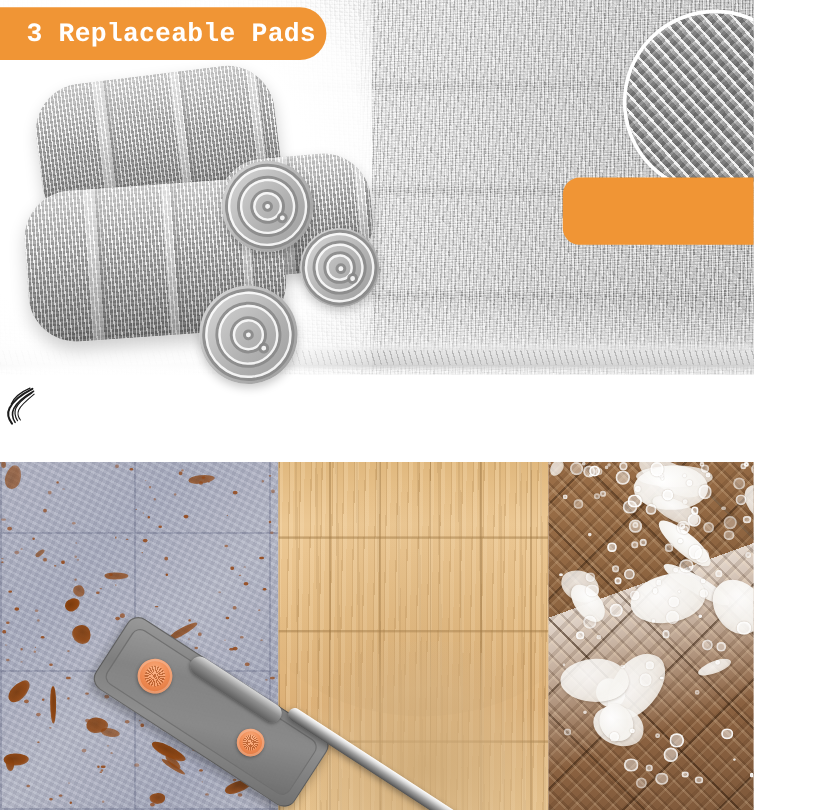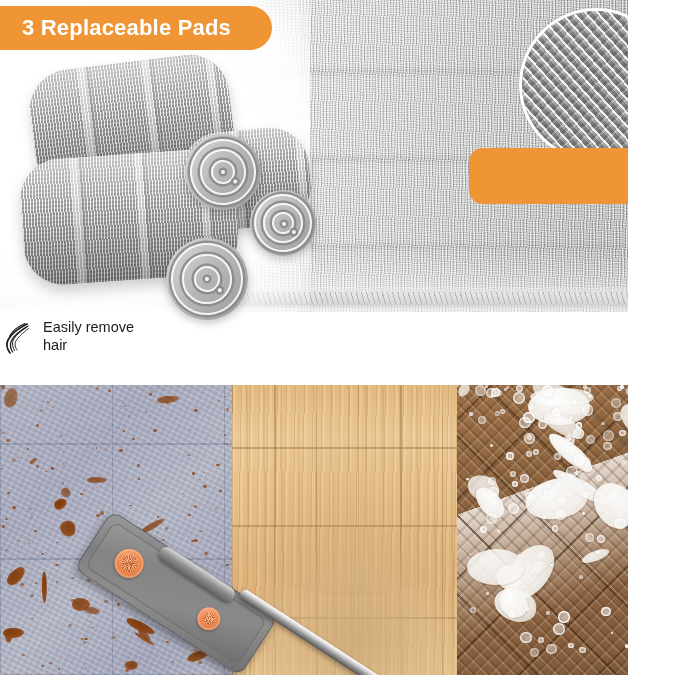--- a/index.html
+++ b/index.html
@@ -1,17 +1,17 @@
 <!DOCTYPE html>
 <html><head>
 <meta charset="utf-8">
 <style>
   html,body{margin:0;padding:0;background:#fff;}
   body{width:679px;height:675px;font-family:"Liberation Sans",sans-serif;overflow:hidden;}
-  .page{position:relative;width:628px;height:675px;background:#fff;overflow:hidden;}
+  .page{position:relative;width:628px;height:675px;background:#fff;overflow:hidden;font-family:Liberation Mono, monospace;}
 
   
   .top-section{position:absolute;left:0;top:0;width:679px;height:385px;overflow:hidden;background:#fff;}
 
   
   .pad-backdrop{
     position:absolute;left:0;top:0;width:679px;height:312px;
     background:
       
       linear-gradient(to bottom, rgba(120,120,120,0) 0%, rgba(120,120,120,0) 21%, rgba(110,110,110,.30) 23%, rgba(110,110,110,0) 25%,
@@ -292,22 +292,20 @@
           <svg width="30" height="34" viewBox="0 0 30 34" aria-hidden="true">
             <g fill="none" stroke="#1c1c1c" stroke-linecap="round">
               <path d="M25 3 C17 7 9 13 6 19 C4 23 5 28 8 32" stroke-width="1.7"></path>
               <path d="M26 5 C19 9 12 14.5 9.5 19.5 C7.6 23.4 8.4 27.6 10.6 31" stroke-width="1.3"></path>
               <path d="M24.5 6.5 C18.5 10.5 13 15 11.2 19.2 C9.8 22.6 10.6 26.4 12.6 29.6" stroke-width="1"></path>
               <path d="M26.5 7.5 C21 12 15.5 16.5 13.6 20.6 C12.4 23.4 13.2 26.6 15 29" stroke-width=".9"></path>
               <path d="M23 2.5 C16 5.5 10 10 7.4 15.6" stroke-width="1.1"></path>
             </g>
           </svg>
         </div>
-        <div class="feat-text">Easily remove
-hair</div>
       </div>
 
     </div>
   </div>
 
   <div class="bottom-section">
 
     <div class="panel-tile">
       <div class="tile-grain"></div>
       <div class="stains" id="stain-layer">

